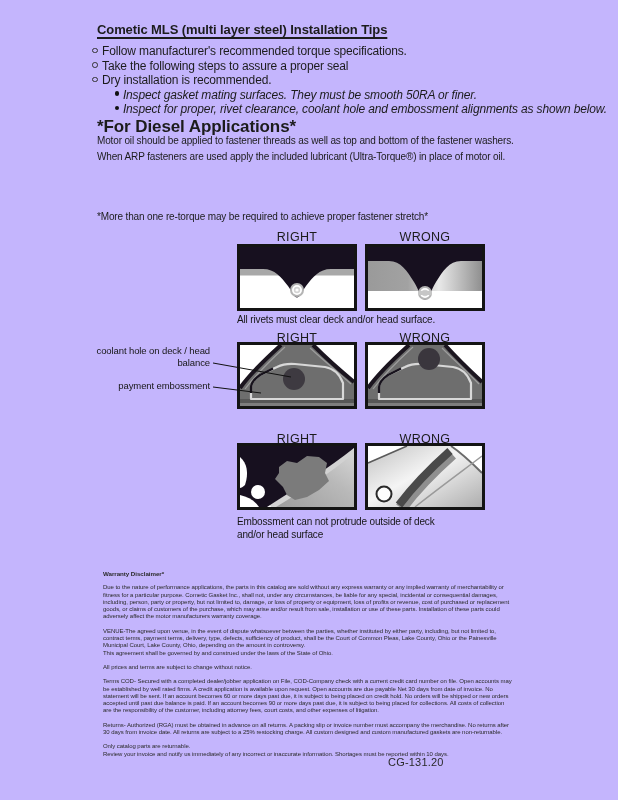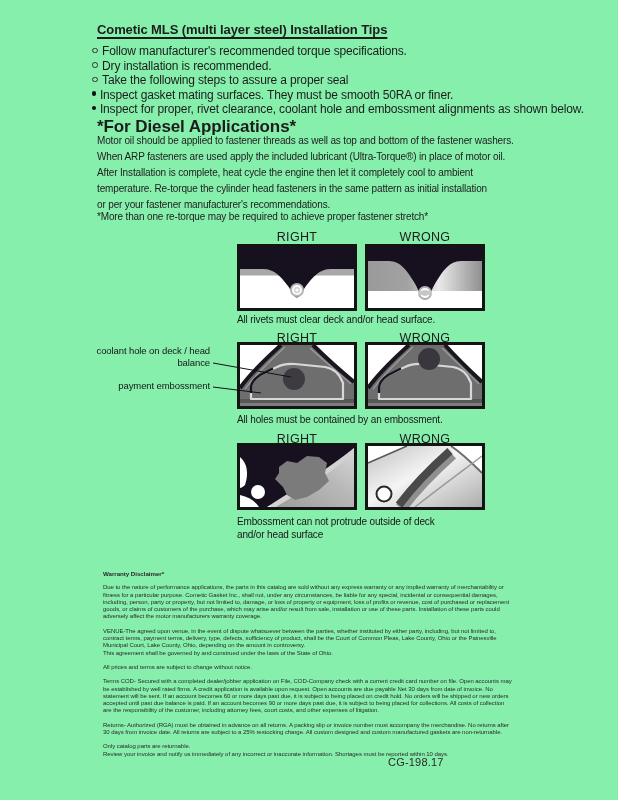--- a/index.html
+++ b/index.html
@@ -1,35 +1,35 @@
 <!DOCTYPE html>
 <html style="--ink: #1c1c1c; --diagram-black: #17101f; --deck-gray: #a6a6a6; --panel-gray: #6e6e6e; --hole-gray: #3e3a41; --emboss-outline: #d8d8d8; --band-dark: #4a4a4a;"><head>
 <meta charset="utf-8">
 <style>
   html,body{margin:0;padding:0;background:#ffffff;}
   .page{
     position:relative;
     width:618px;height:800px;
-    background:#86efac;
+    background:#c4b5fd;
     font-family:"Liberation Sans", sans-serif;
     color:var(--ink,#1c1c1c);
     overflow:hidden;
   }
   .abs{position:absolute;}
   
   .title{
     left:97px;top:22px;
     font-size:13px;font-weight:700;letter-spacing:-0.1px;
     text-decoration:underline;text-underline-offset:3px;text-decoration-thickness:1.5px;
     white-space:nowrap;
   }
   
   .tips{left:92px;top:44px;width:470px;}
   .tip-line{display:flex;align-items:flex-start;height:14.6px;font-size:12px;letter-spacing:-0.15px;white-space:nowrap;}
-  .tip-line.sub{}
+  .tip-line.sub{margin-left:23px;font-style:italic;}
   .o-dot{flex:0 0 auto;width:3.6px;height:3.6px;border:1px solid #333;border-radius:50%;margin:3.6px 4.5px 0 0;}
   .s-dot{flex:0 0 auto;width:4.4px;height:4.4px;background:#111;border-radius:50%;margin:3.6px 3.5px 0 0;}
   
   .diesel-head{left:97px;top:117px;font-size:17px;font-weight:700;letter-spacing:-0.1px;white-space:nowrap;}
   .body-para{left:97px;width:450px;font-size:10px;line-height:16px;letter-spacing:-0.15px;white-space:pre-line;}
   .p1{top:133px;}
   .p2{top:165px;}
   .p-note{top:209px;}
   
   .figures{left:0;top:230px;width:552px;height:312px;}
@@ -52,42 +52,39 @@
 
   <div class="abs title">Cometic MLS (multi layer steel) Installation Tips</div>
 
   <div class="abs tips">
     <div class="tip-line">
       <span class="o-dot"></span>
       <span>Follow manufacturer's recommended torque specifications.</span>
     </div>
     <div class="tip-line">
       <span class="o-dot"></span>
-      <span>Dry installation is recommended.</span>
+      <span>Take the following steps to assure a proper seal</span>
     </div>
     <div class="tip-line">
       <span class="o-dot"></span>
-      <span>Take the following steps to assure a proper seal</span>
+      <span>Dry installation is recommended.</span>
     </div>
     <div class="tip-line sub">
       <span class="s-dot"></span>
       <span>Inspect gasket mating surfaces.  They must be smooth 50RA or finer.</span>
     </div>
     <div class="tip-line sub">
       <span class="s-dot"></span>
       <span>Inspect for proper, rivet clearance, coolant hole and embossment alignments as shown below.</span>
     </div>
   </div>
 
   <div class="abs diesel-head">*For Diesel Applications*</div>
   <div class="abs body-para p1">Motor oil should be applied to fastener threads as well as top and bottom of the fastener washers.
 When ARP fasteners are used apply the included lubricant (Ultra-Torque®) in place of motor oil.</div>
-  <div class="abs body-para p2">After Installation is complete, heat cycle the engine then let it completely cool to ambient
-temperature. Re-torque the cylinder head fasteners in the same pattern as initial installation
-or per your fastener manufacturer's recommendations.</div>
   <div class="abs body-para p-note">*More than one re-torque may be required to achieve proper fastener stretch*</div>
 
   <div class="abs figures">
 
     <div class="fig-label" style="left:237px;top:0;">RIGHT</div>
     <div class="fig-label" style="left:365px;top:0;">WRONG</div>
 
     <svg class="panel" style="left:237px;top:14px;" viewBox="0 0 120 67">
       <rect x="0" y="0" width="120" height="67" fill="#ffffff"></rect>
       <rect x="3" y="25" width="114" height="6.5" fill="#a8a8a8"></rect>
@@ -163,21 +160,20 @@
       <path d="M14,51 V46 C14,41 17,37 23,33 L36,26.5" fill="none" stroke="#17121c" stroke-width="2.4"></path>
       <circle cx="64" cy="17" r="11" fill="#3a363d"></circle>
       <rect x="1.5" y="1.5" width="117" height="64" fill="none" stroke="#141414" stroke-width="3"></rect>
     </svg>
 
     <svg class="leader-svg">
       <line x1="213" y1="133" x2="291" y2="147" stroke="#111" stroke-width="1"></line>
       <line x1="213" y1="157" x2="261" y2="163" stroke="#111" stroke-width="1"></line>
     </svg>
 
-    <div class="caption" style="top:184px;">All holes must be contained by an embossment.</div>
 
     <div class="fig-label" style="left:237px;top:202px;">RIGHT</div>
     <div class="fig-label" style="left:365px;top:202px;">WRONG</div>
 
     <svg class="panel" style="left:237px;top:213px;" viewBox="0 0 120 67">
       <defs>
         <linearGradient id="gCorner" x1="0" y1="1" x2="1" y2="0">
           <stop offset="0" stop-color="#9c9c9c"></stop>
             <stop offset="0.6" stop-color="#b9b9b9"></stop>
             <stop offset="1" stop-color="#d6d6d6"></stop>
@@ -234,15 +230,15 @@
 be established by well rated firms.  A credit application is available upon request.  Open accounts are due payable Net 30 days from date of invoice.  No
 statement will be sent.  If an account becomes 60 or more days past due, it is subject to being placed on credit hold.  No orders will be shipped or new orders
 accepted until past due balance is paid.  If an account becomes 90 or more days past due, it is subject to being placed for collections.  All costs of collection
 are the responsibility of the customer, including attorney fees, court costs, and other expenses of litigation.</p>
     <p>Returns- Authorized (RGA) must be obtained in advance on all returns.  A packing slip or invoice number must accompany the merchandise.  No returns after
 30 days from invoice date.  All returns are subject to a 25% restocking charge.  All custom designed and custom manufactured gaskets are non-returnable.</p>
     <p>Only catalog parts are returnable.
 Review your invoice and notify us immediately of any incorrect or inaccurate information.  Shortages must be reported within 10 days.</p>
   </div>
 
-  <div class="abs page-num">CG-198.17</div>
+  <div class="abs page-num">CG-131.20</div>
 
 </div>
 
 </body></html>

